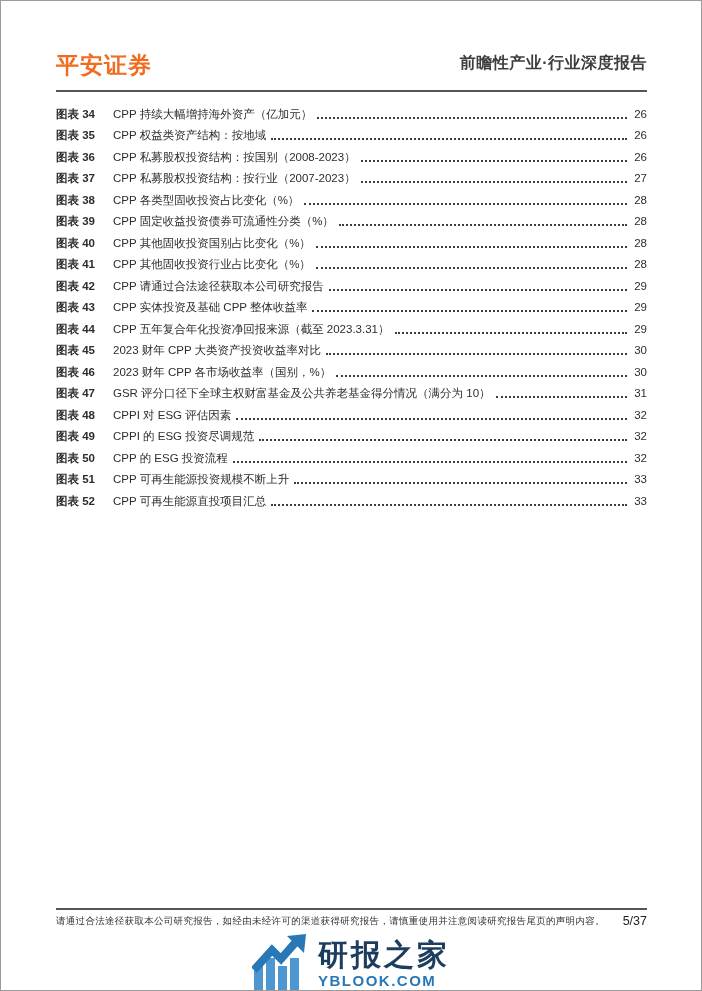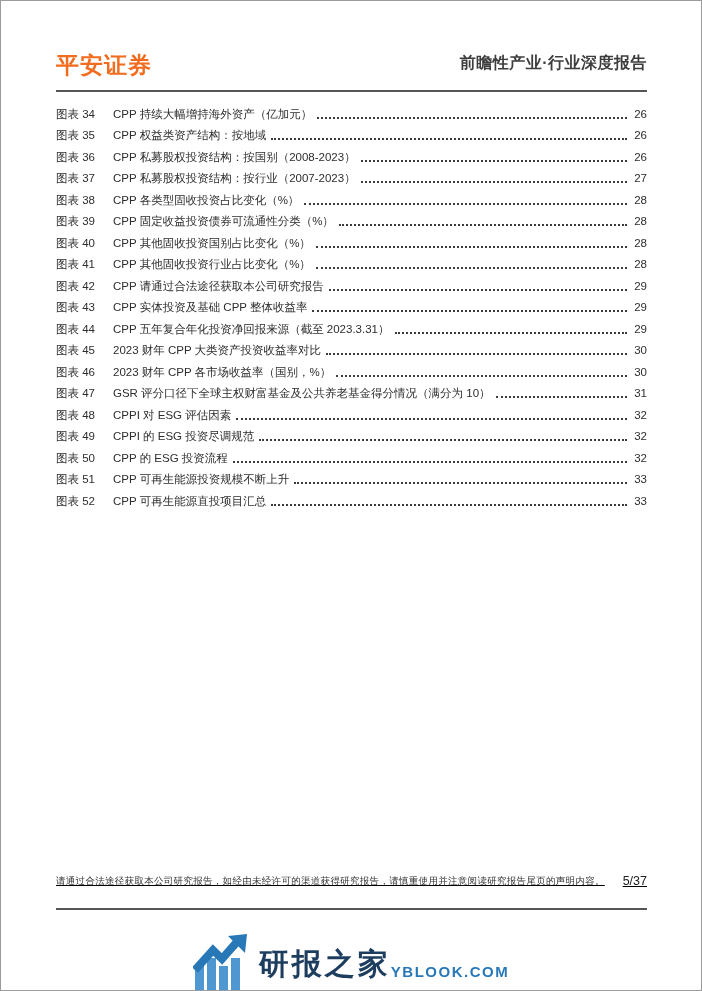--- a/index.html
+++ b/index.html
@@ -42,46 +42,46 @@
   .toc{
     position:absolute;top:100px;left:55px;right:54px;
   }
   .toc-row{
     display:flex;align-items:flex-end;
     height:21.5px;
     font-size:11.5px;color:#2d2d2d;
     cursor:pointer;
   }
   .toc-row span{line-height:17px;white-space:nowrap;}
-  .toc-lbl{width:57px;flex-shrink:0;}
+  .toc-lbl{width:57px;flex-shrink:0;font-weight:bold;}
   .toc-leader{
     flex:1;
     border-bottom:2px dotted #3c3c3c;
     margin:0 4px 4px 5px;
     min-width:12px;
   }
   .toc-pg{flex-shrink:0;min-width:16px;text-align:right;}
   
   .footer-rule{
     position:absolute;top:907px;left:55px;right:54px;
     border-top:2px solid var(--rule-gray);
   }
   .footer-row{
-    position:absolute;top:873px;left:55px;right:54px;
-    display:flex;justify-content:space-between;align-items:flex-end;text-decoration:underline;
+    position:absolute;top:913px;left:55px;right:54px;
+    display:flex;justify-content:space-between;align-items:flex-end;
   }
   .disclaimer{font-size:9.5px;color:#333;letter-spacing:0.3px;}
   .page-indicator{font-size:12.5px;color:#222;}
   
   .watermark{
     position:absolute;left:0;right:0;top:933px;
     display:flex;justify-content:center;align-items:center;gap:10px;
   }
   .wm-icon{flex-shrink:0;}
-  .wm-text{display:flex;line-height:1;align-items:flex-end;}
+  .wm-text{display:flex;flex-direction:column;line-height:1;}
   .wm-name{
     color:var(--watermark-navy);
     font-size:30px;font-weight:bold;letter-spacing:3px;
   }
   .wm-domain{
     color:var(--watermark-blue);
     font-size:15px;font-weight:bold;letter-spacing:1.5px;
     margin-top:3px;
   }
 </style>

